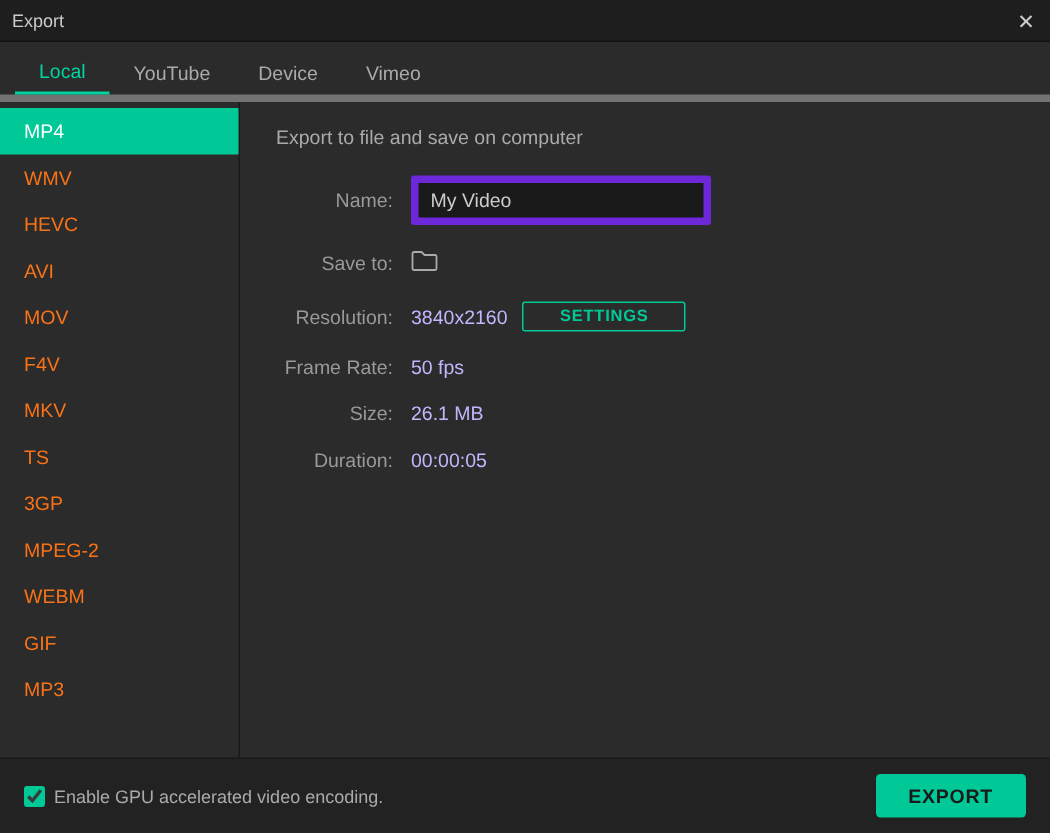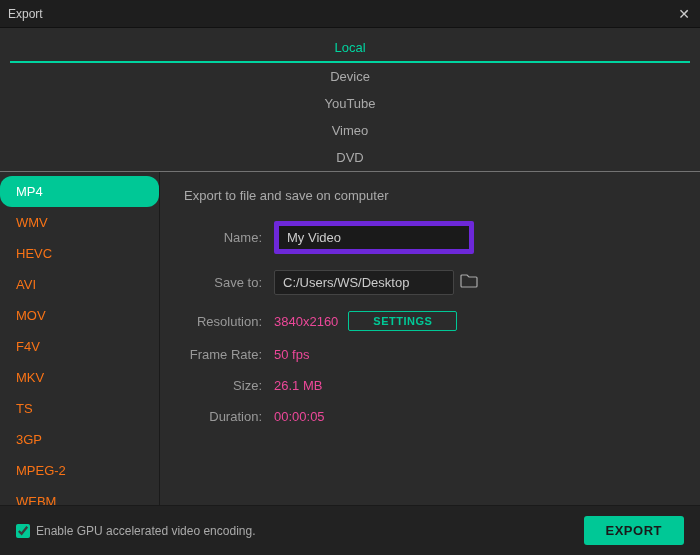--- a/index.html
+++ b/index.html
@@ -36,23 +36,22 @@
       display: flex;
       align-items: center;
       justify-content: center;
     }
 
     
     .nav-tabs {
       display: flex;
       background: #2b2b2b;
       padding: 6px 10px 0 10px;
-      border-bottom: 1px solid #737373;
+      border-bottom: 5px solid #737373;
       gap: 0;
-      flex-direction: column;
     }
     .nav-tab {
       padding: 6px 16px;
       cursor: pointer;
       font-size: 13px;
       color: #aaaaaa;
       border: none;
       background: transparent;
       position: relative;
     }
@@ -76,21 +75,20 @@
     }
     .sidebar-item {
       padding: 8px 16px;
       cursor: pointer;
       font-size: 13px;
       color: #f97316;
     }
     .sidebar-item.active {
       background: #00c896;
       color: #ffffff;
-      border-radius: 12px;
     }
 
     
     .right-panel {
       flex: 1;
       padding: 16px 24px;
     }
     .panel-title {
       font-size: 13px;
       color: #aaaaaa;
@@ -104,21 +102,21 @@
       margin-bottom: 16px;
     }
     .form-label {
       width: 90px;
       text-align: right;
       padding-right: 12px;
       color: #999999;
       font-size: 13px;
     }
     .form-value {
-      color: #ec4899;
+      color: #c4b5fd;
       font-size: 13px;
     }
 
     
     .name-input {
       background: #1a1a1a;
       border: 5px solid #6d28d9;
       color: #cccccc;
       padding: 4px 8px;
       font-size: 13px;
@@ -209,24 +207,23 @@
 </head>
 <body>
 
 <div class="title-bar">
   <span class="title-bar-text">Export</span>
   <span class="title-bar-close">✕</span>
 </div>
 
 <div class="nav-tabs">
   <button class="nav-tab active">Local</button>
+  <button class="nav-tab">YouTube</button>
   <button class="nav-tab">Device</button>
-  <button class="nav-tab">YouTube</button>
   <button class="nav-tab">Vimeo</button>
-  <button class="nav-tab">DVD</button>
 </div>
 
 <div class="main-content">
 
   <div class="sidebar">
     <div class="sidebar-item active">MP4</div>
     <div class="sidebar-item">WMV</div>
     <div class="sidebar-item">HEVC</div>
     <div class="sidebar-item">AVI</div>
     <div class="sidebar-item">MOV</div>
@@ -244,21 +241,20 @@
     <div class="panel-title">Export to file and save on computer</div>
 
     <div class="form-row">
       <span class="form-label">Name:</span>
       <input class="name-input" type="text" value="My Video" style="">
     </div>
 
     <div class="form-row">
       <span class="form-label">Save to:</span>
       <div class="save-to-container">
-        <input class="save-to-path" type="text" value="C:/Users/WS/Desktop" style="">
         <span class="folder-icon">
           <svg width="18" height="16" viewBox="0 0 18 16" fill="none">
             <path d="M1 3C1 2.44772 1.44772 2 2 2H7L9 4H16C16.5523 4 17 4.44772 17 5V13C17 13.5523 16.5523 14 16 14H2C1.44772 14 1 13.5523 1 13V3Z" stroke="#aaaaaa" stroke-width="1.2" fill="none"></path>
           </svg>
         </span>
       </div>
     </div>
 
     <div class="form-row">
       <span class="form-label">Resolution:</span>

